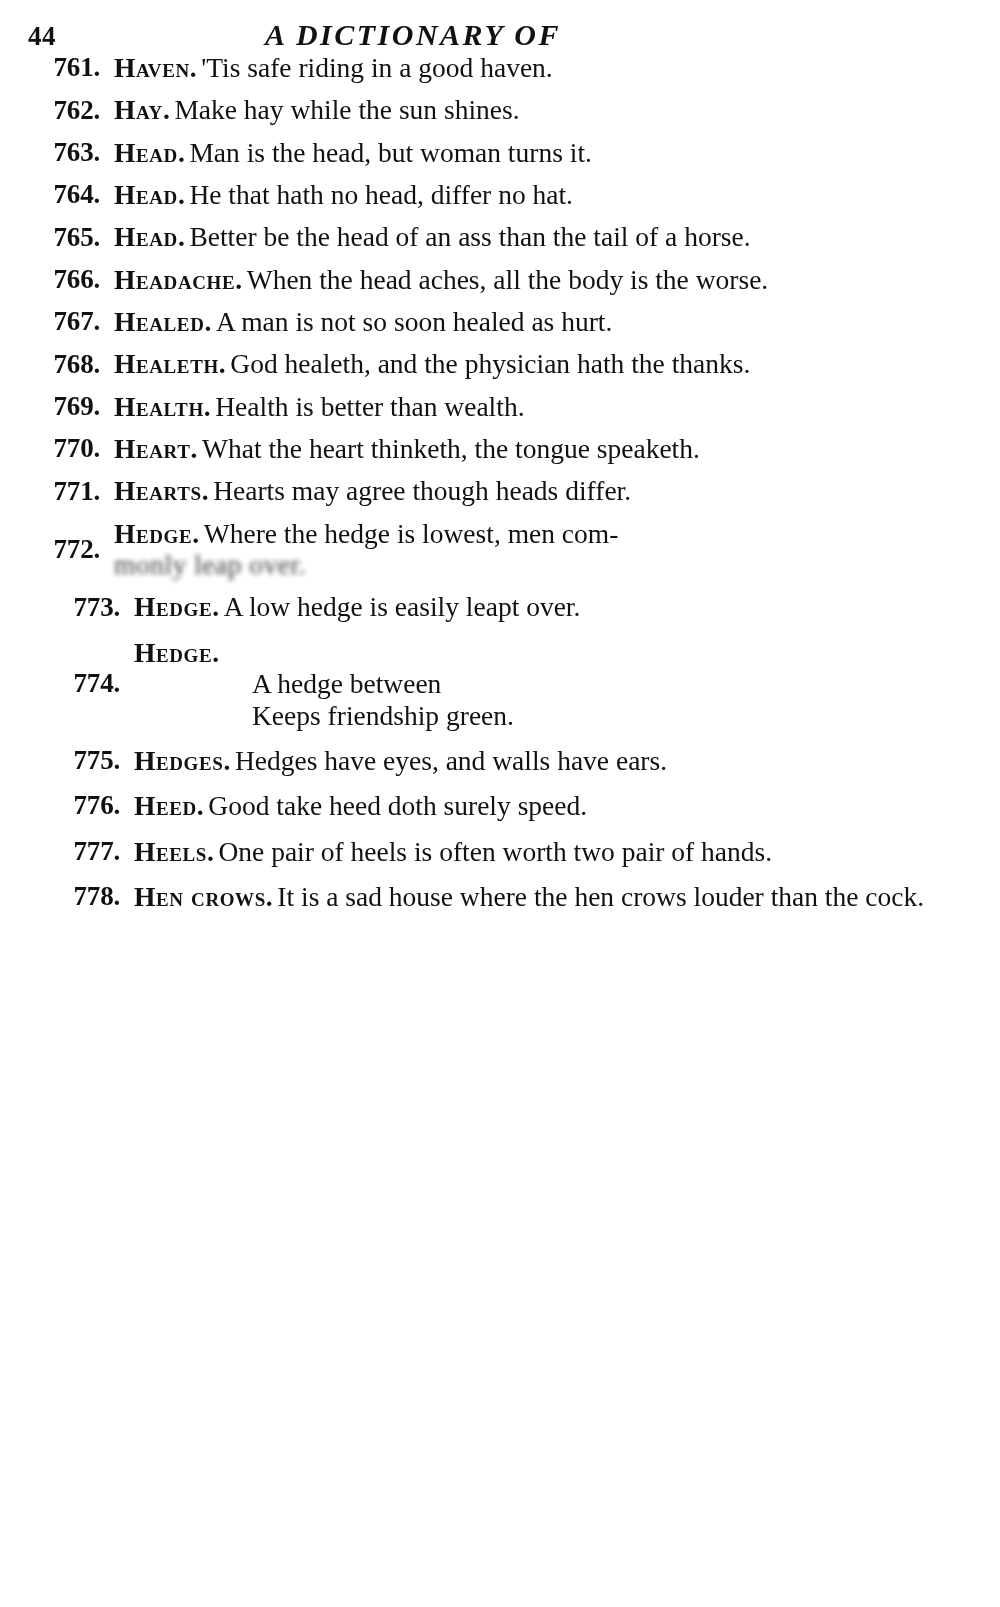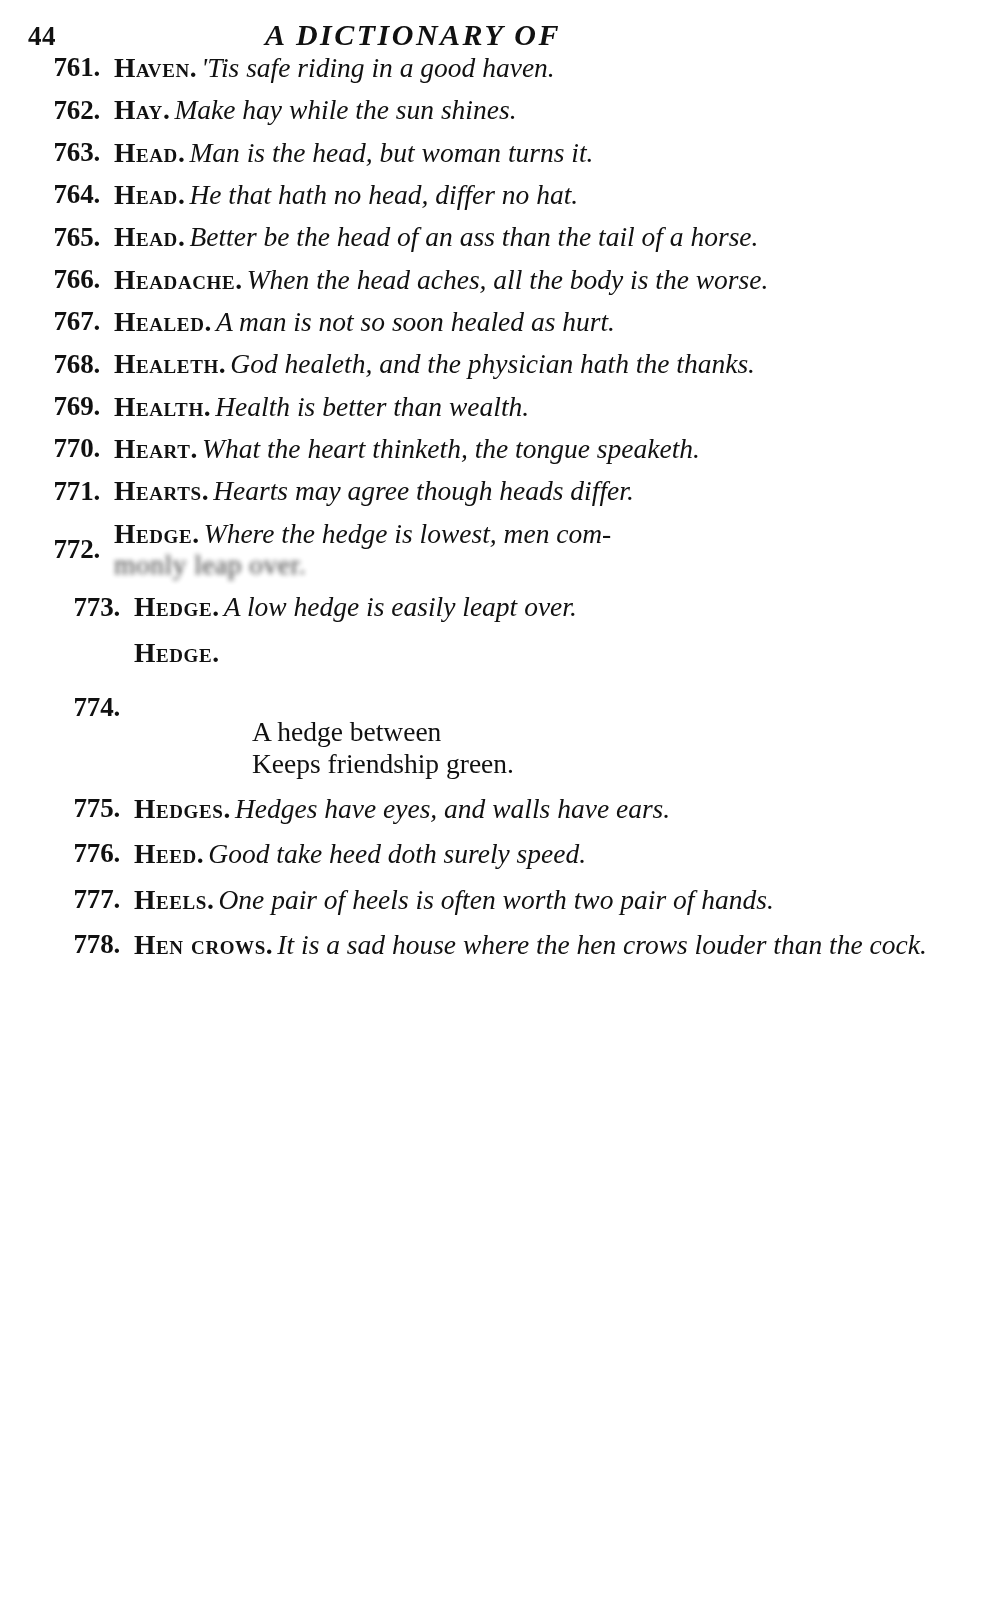--- a/index.html
+++ b/index.html
@@ -72,21 +72,20 @@
     text-align: left;
   }
   .headword {
     font-variant: small-caps;
     font-weight: bold;
     letter-spacing: 0.6px;
     margin-right: 4px;
   }
   .text {
     white-space: normal;
-    font-style: italic;
   }
   
   .entry.indent .num {
     width: 112px;
   }
   .entry.blurred .body {
     position: relative;
   }
   .blurline {
     display: block;
@@ -94,21 +93,20 @@
     opacity: 0.82;
     letter-spacing: 0.5px;
   }
   .entry.verse .body {
     padding-left: 0;
   }
   .verse-lines {
     display: block;
     padding-left: 118px;
     text-align: left;
-    margin-top: 48px;
   }
   .verse-lines .vline {
     display: block;
   }
   .entry.verse .headword {
     display: inline-block;
     min-width: 0;
   }
   .wide { margin-bottom: 14px; }
   .overflow-hidden { overflow: hidden; }

